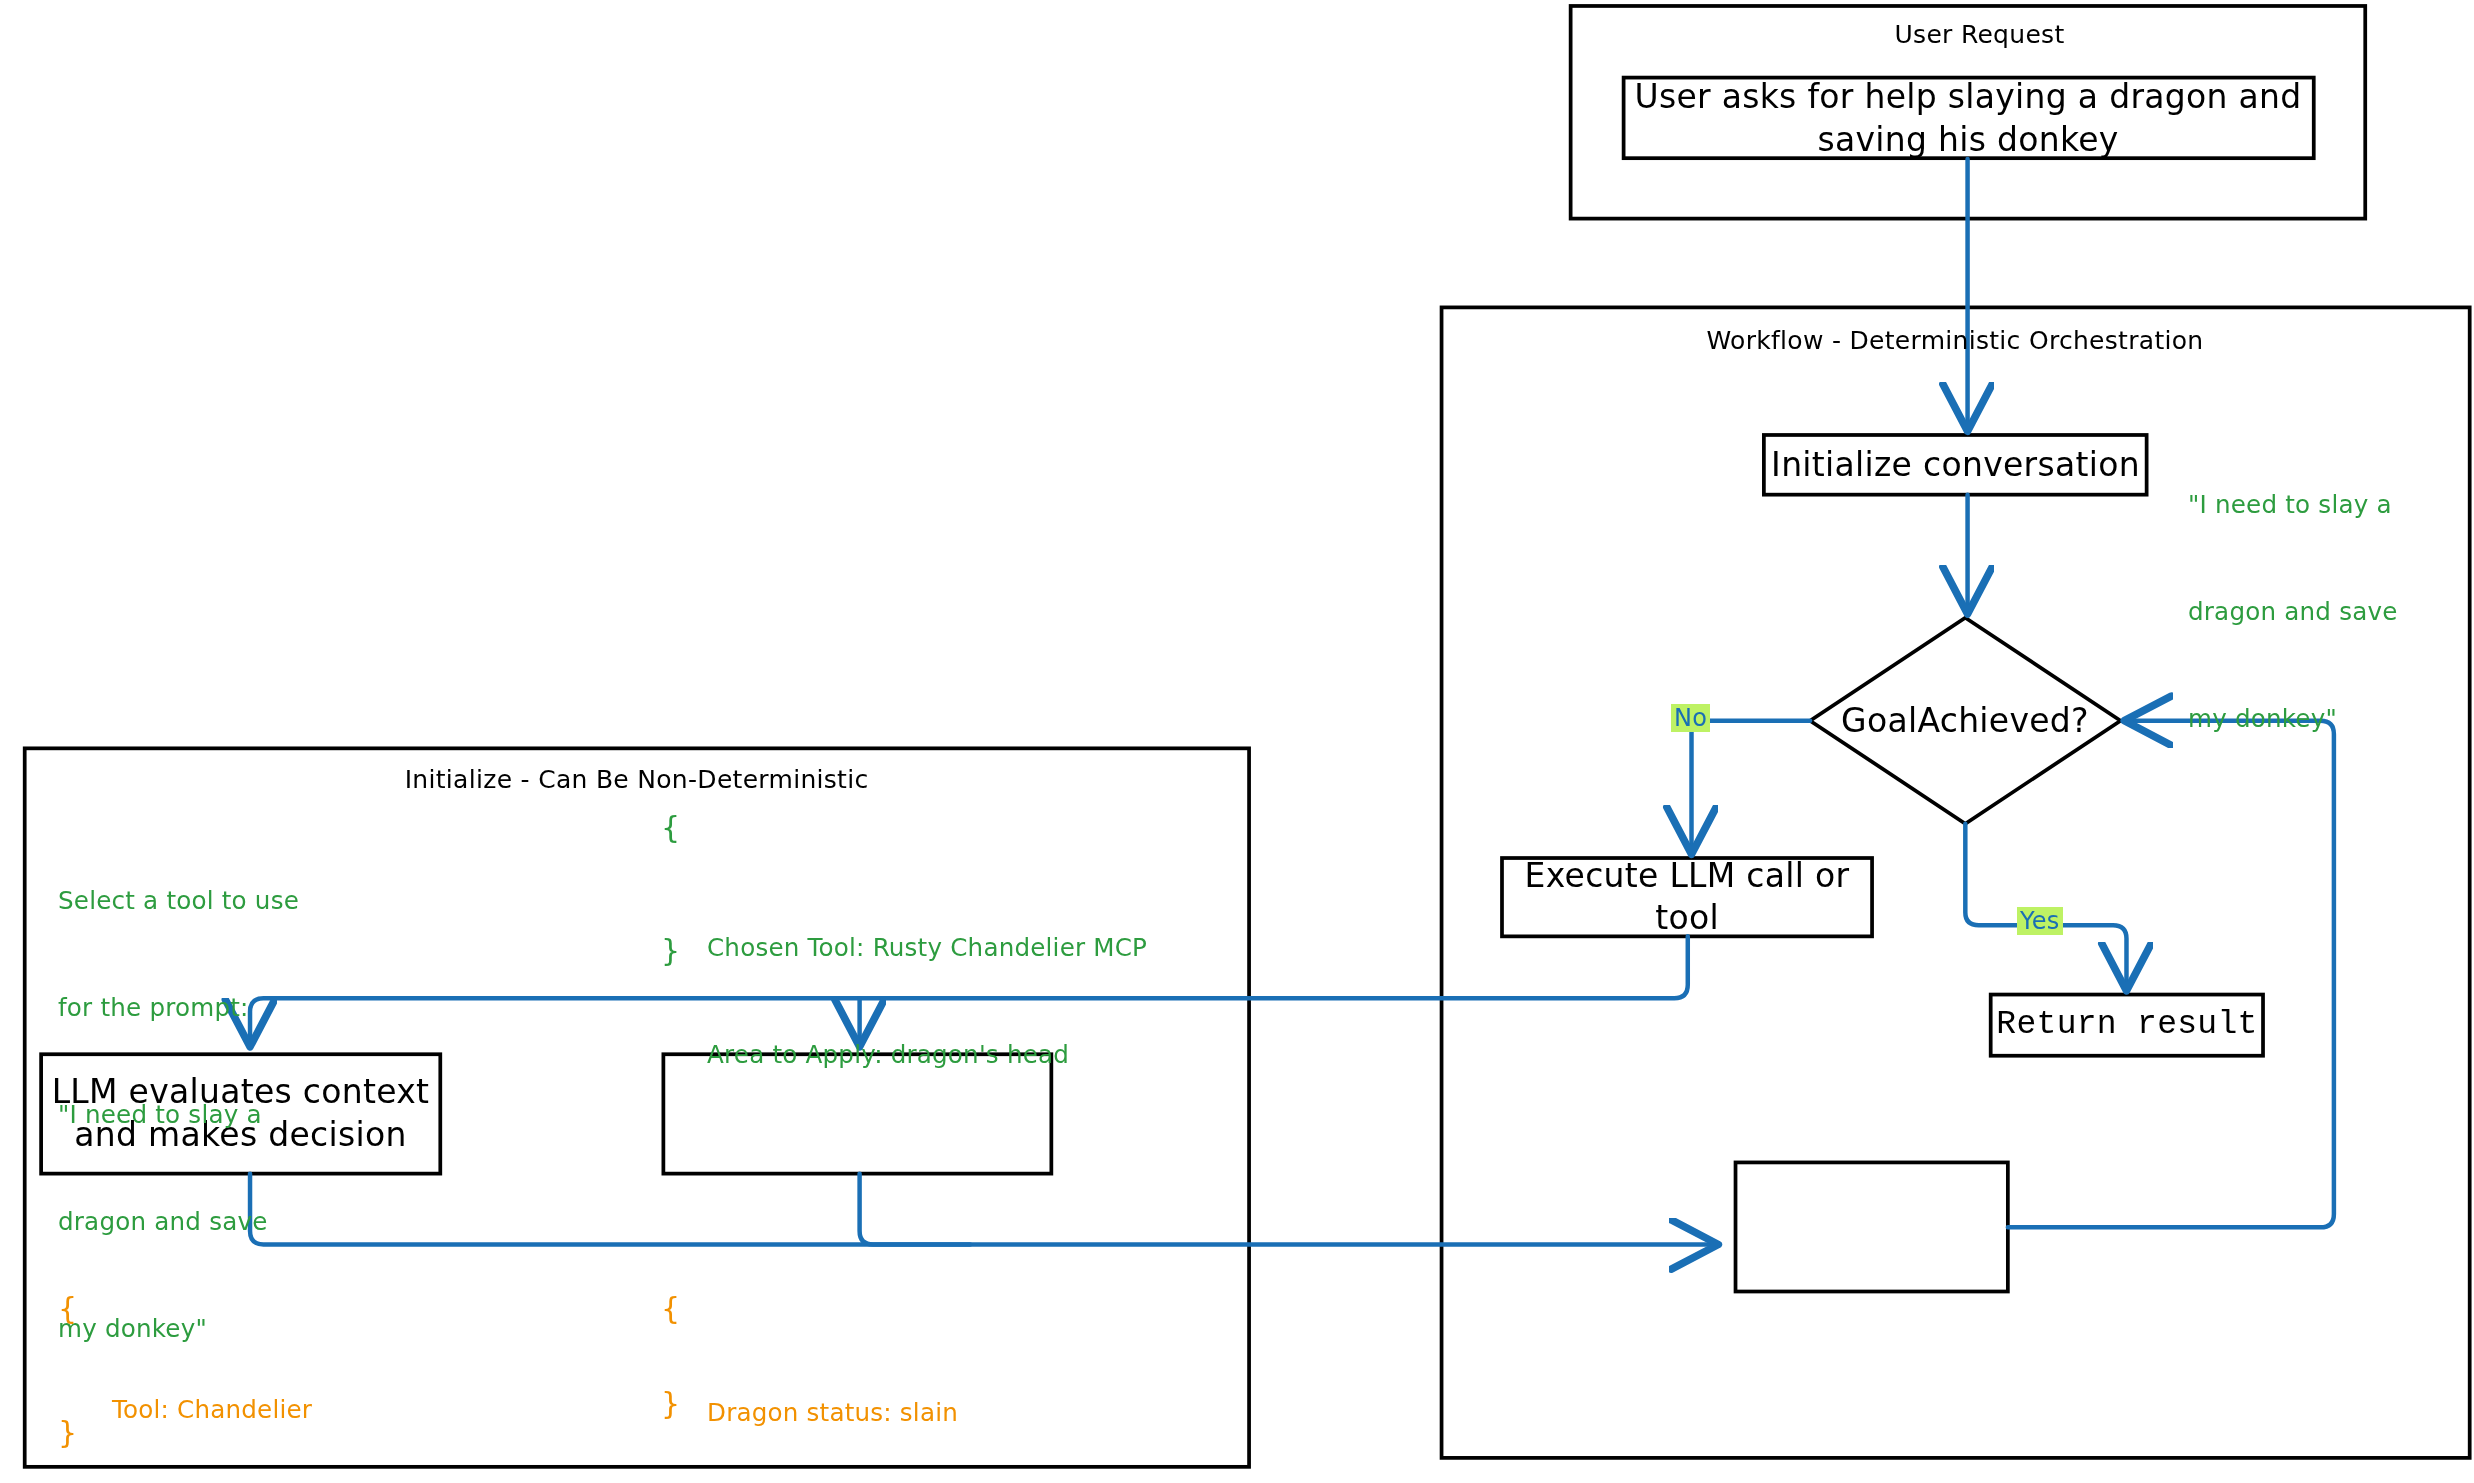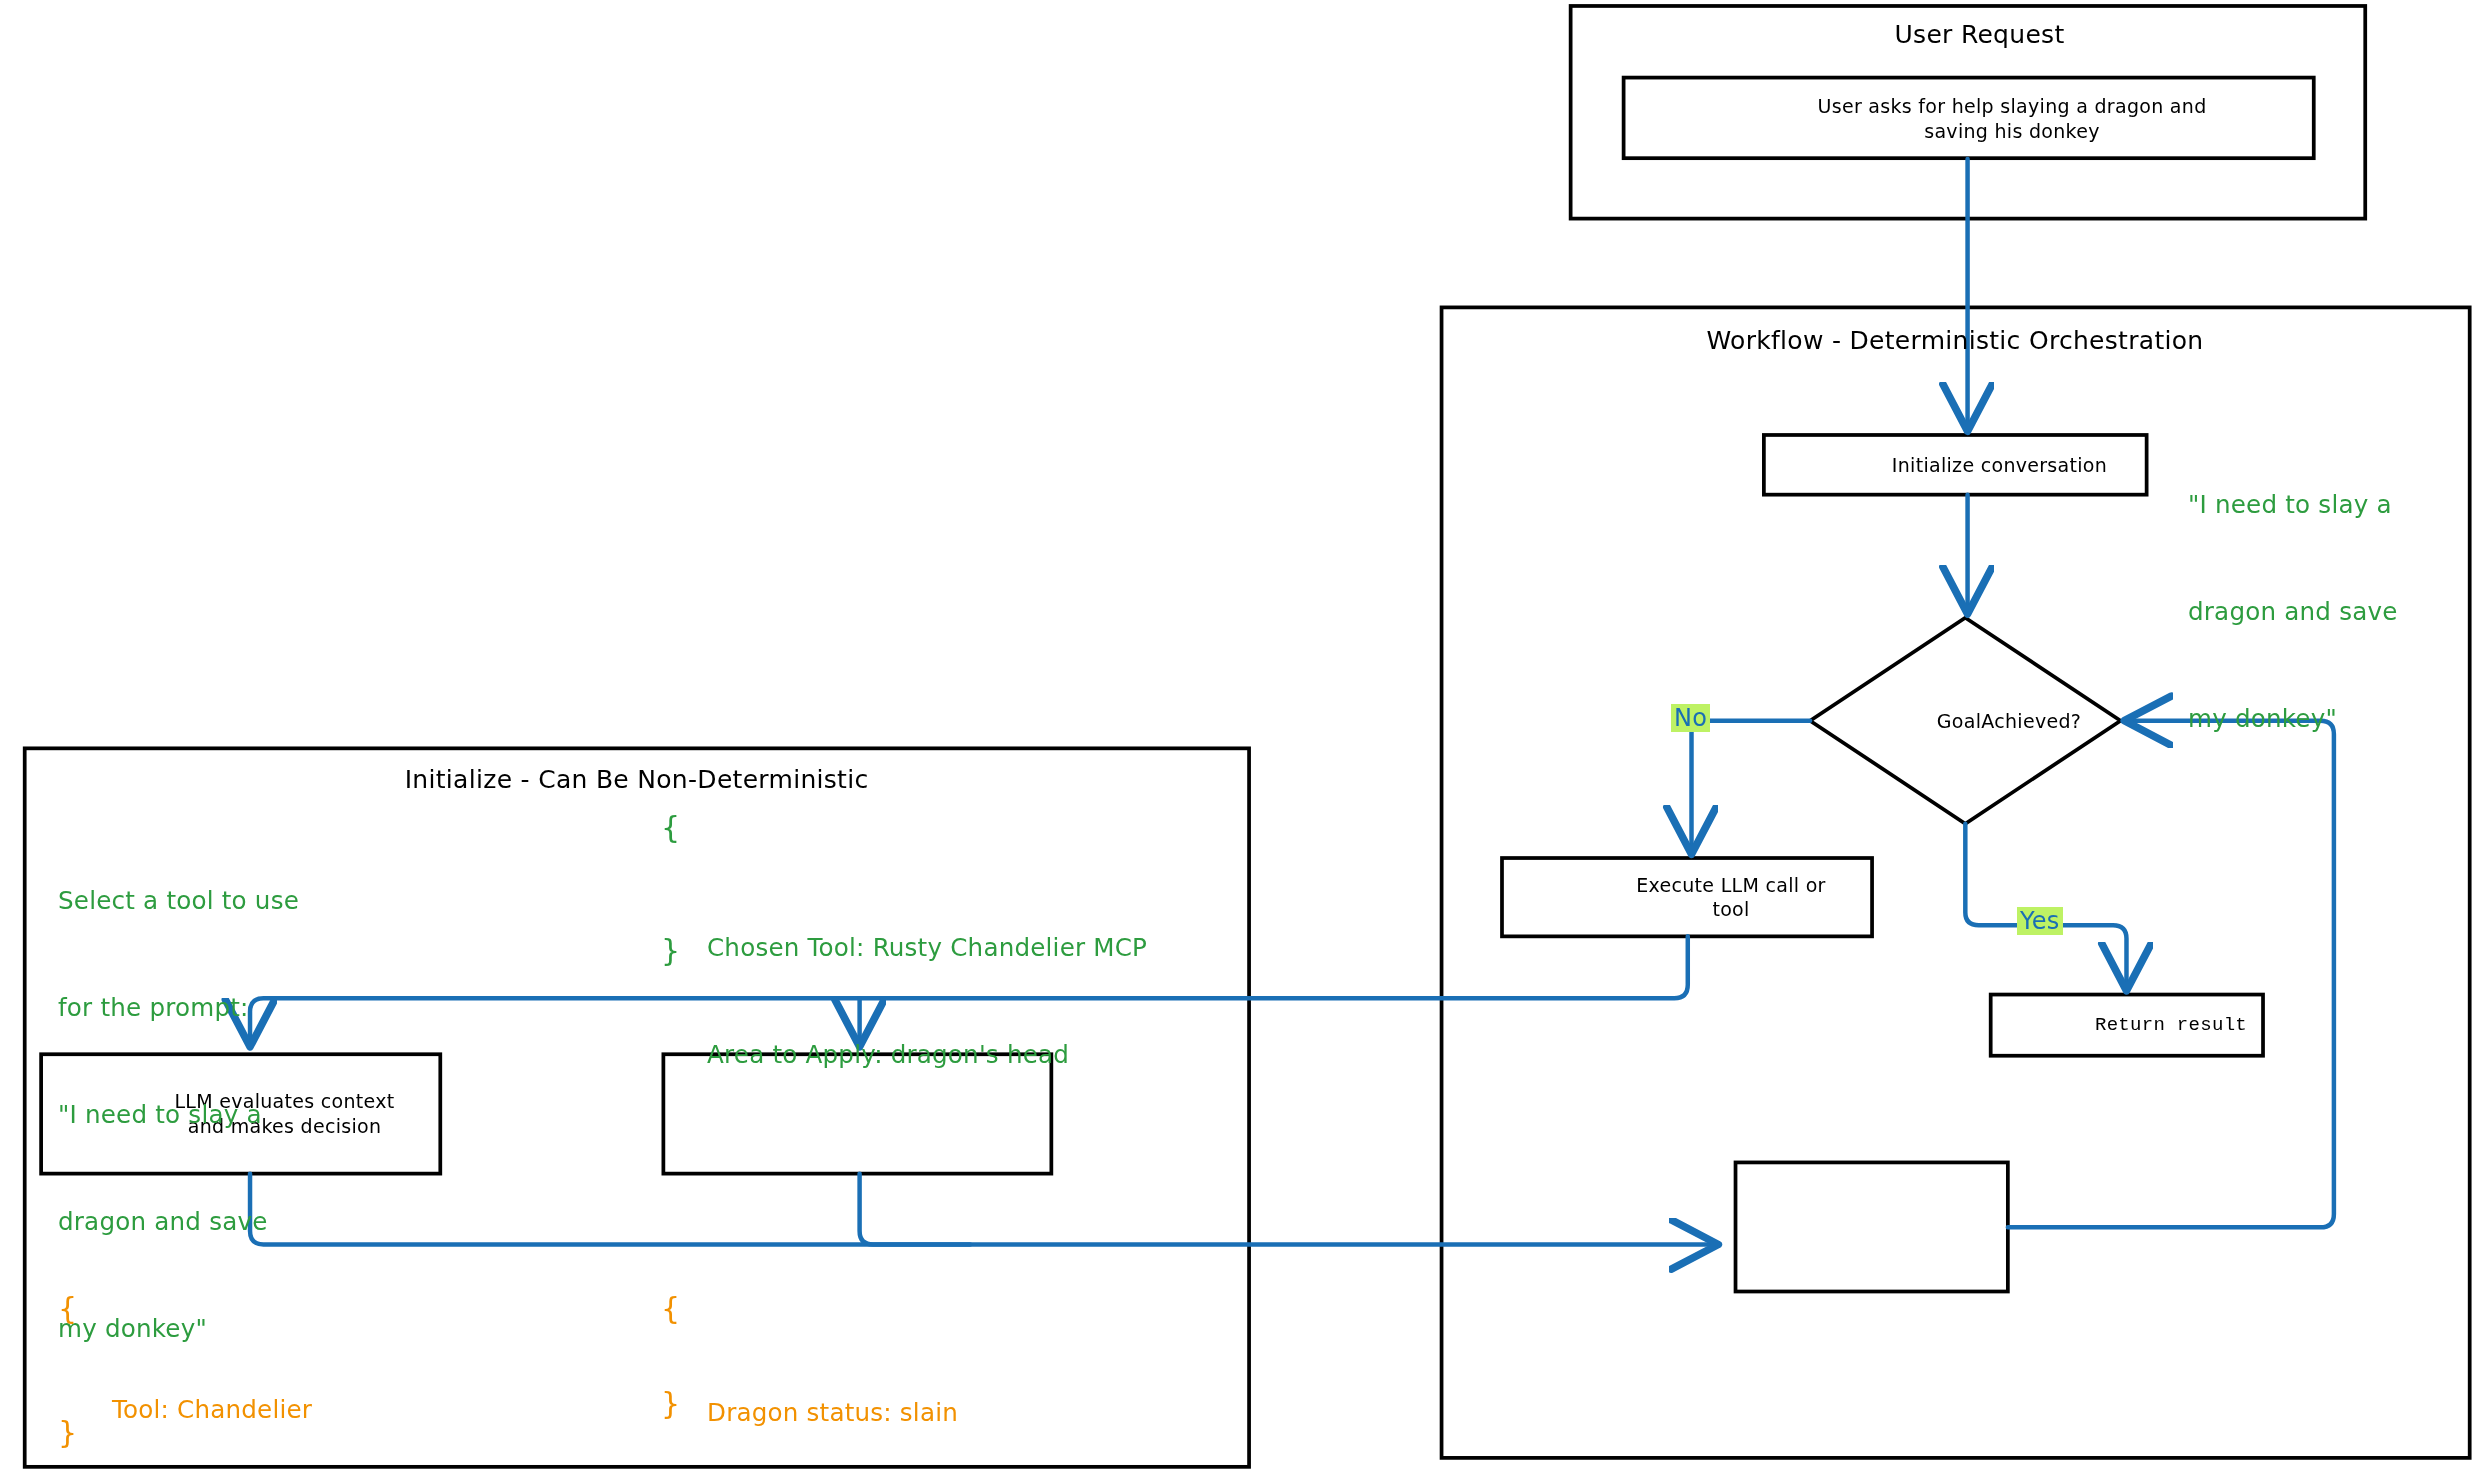--- a/index.html
+++ b/index.html
@@ -33,23 +33,22 @@
     white-space: pre;
     line-height: 1.28;
   }
   .node-text {
     display: flex;
     align-items: center;
     justify-content: center;
     text-align: center;
     color: #000000;
     font-family: "DejaVu Sans", sans-serif;
-    font-size: 19px;
+    font-size: 33px;
     letter-spacing: 0.3px;
-    margin-left: 44px;
   }
   .panel-title {
     text-align: center;
     color: #000000;
     font-size: 25px;
     letter-spacing: 0.3px;
   }
   .annot {
     font-size: 24.6px;
     letter-spacing: 0.2px;

